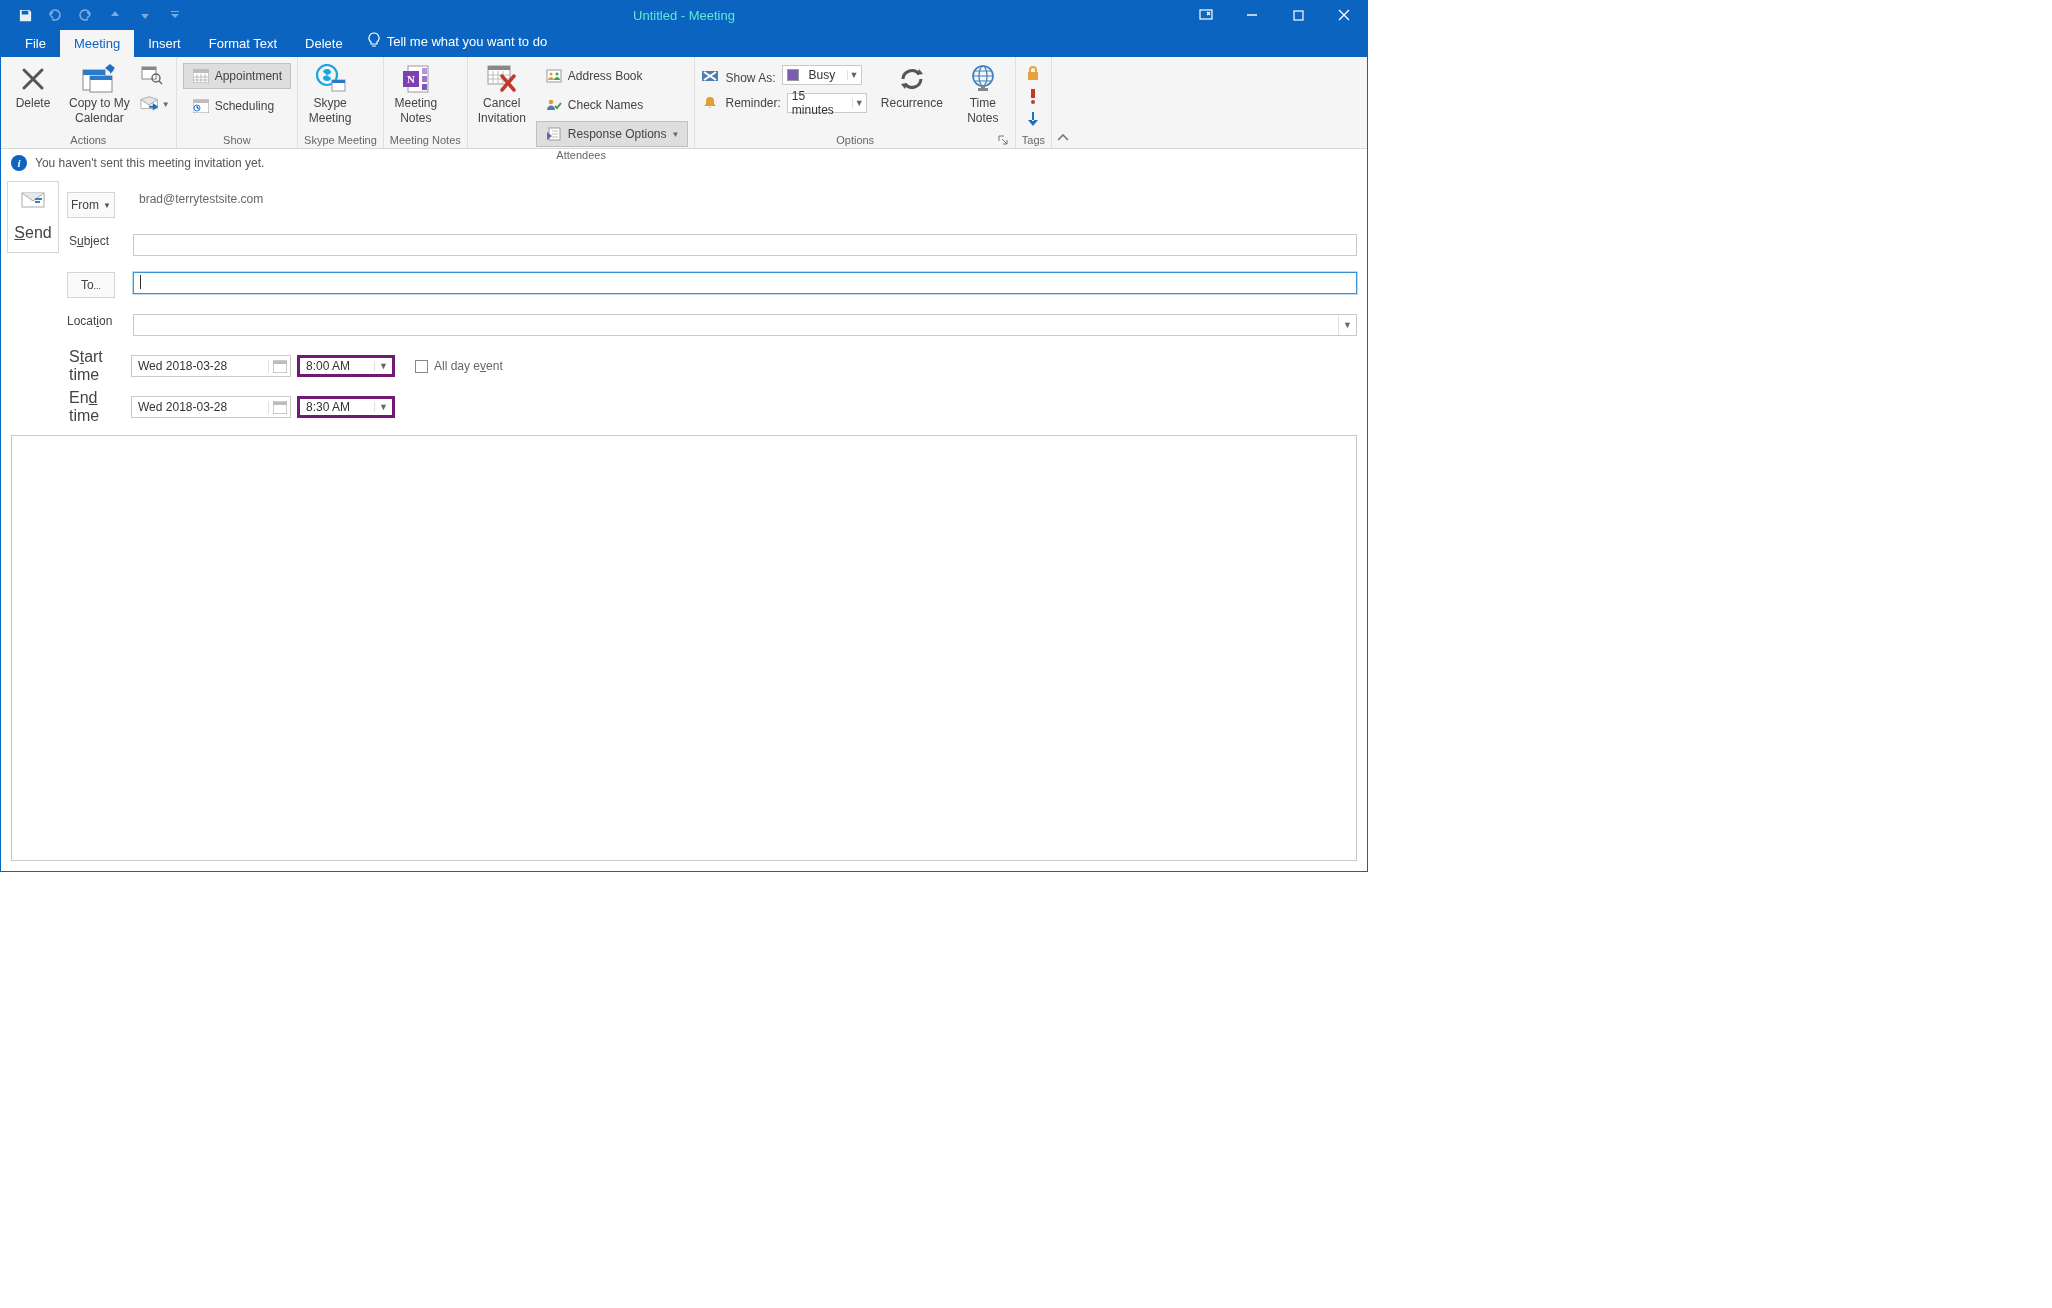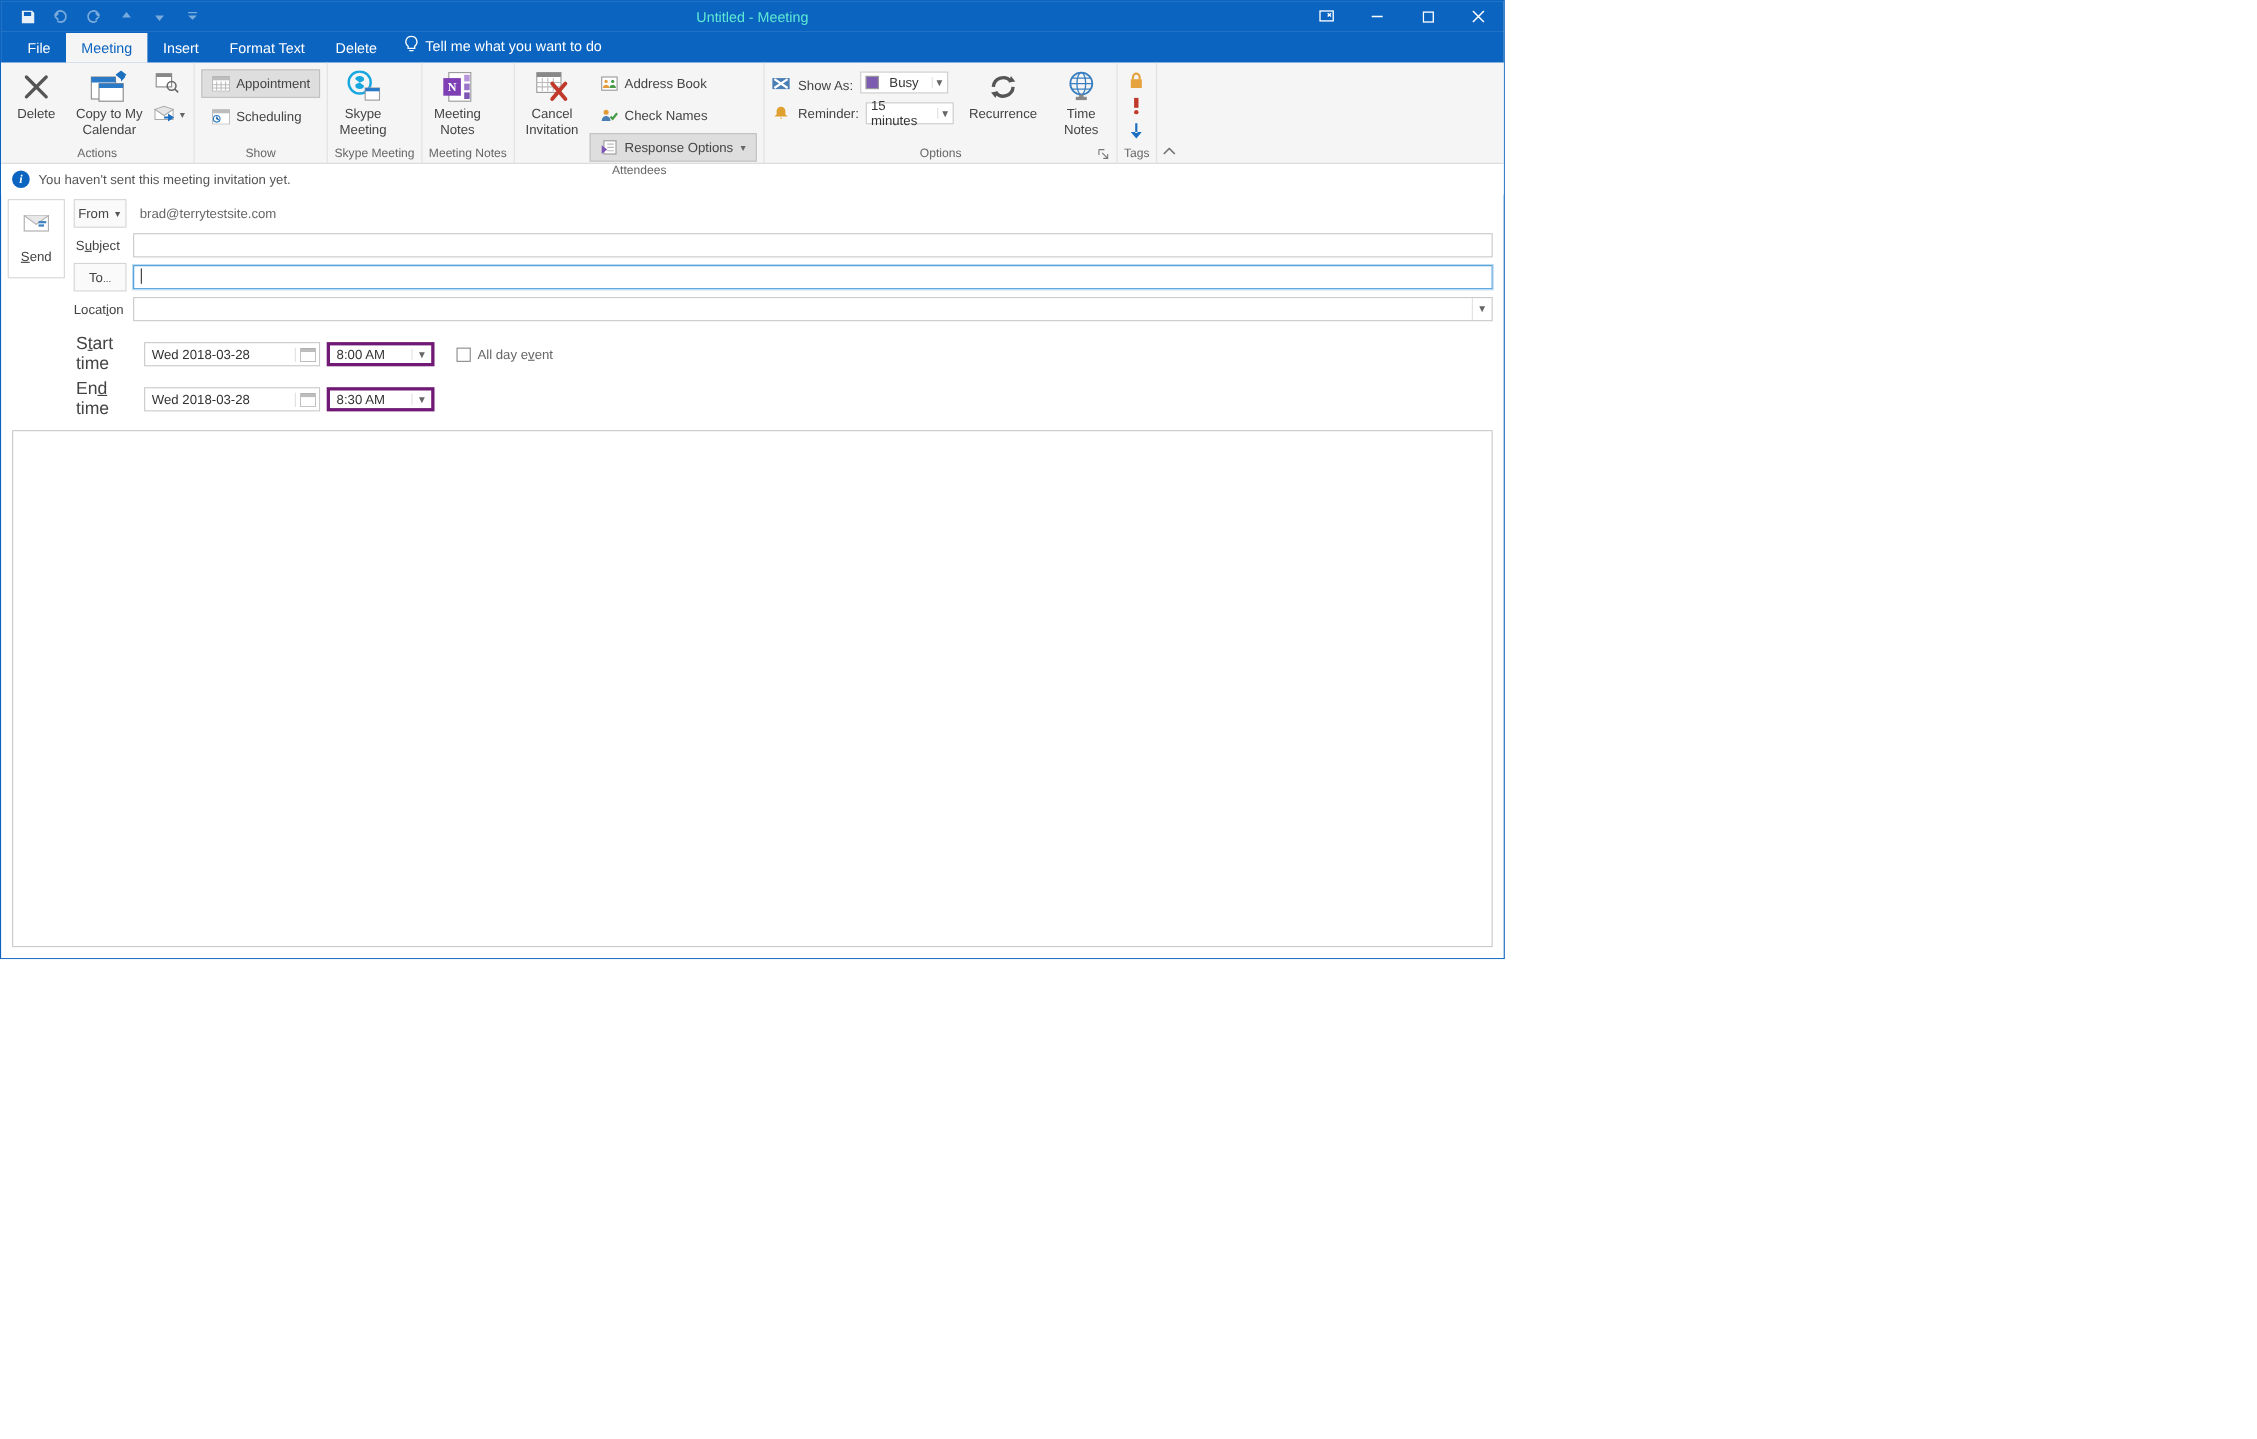--- a/index.html
+++ b/index.html
@@ -42,23 +42,23 @@
 .tags-col { display:flex; flex-direction:column; align-items:center; gap:4px; padding-top:4px;}
 .collapse { width: 22px; display:flex; align-items:flex-end; justify-content:center; padding-bottom:6px; color:#666;}
 
 
 .infobar { display: flex; align-items: center; gap: 8px; padding: 6px 10px; font-size: 12px; color: #555; border-bottom: 0px; background:#fff; }
 .infobar .iicn { width: 16px; height: 16px; border-radius: 50%; background: #0b64c0; color: #fff; font-weight: bold; font-size: 11px; display: flex; align-items: center; justify-content: center; font-style: italic; font-family: Georgia, serif;}
 
 
 .formwrap { display: flex; padding: 4px 10px 6px 6px; gap: 0; align-items: flex-start; }
 .sendcol { width: 54px; }
-.sendbtn { width: 52px; height: 72px; border: 1px solid #d5d5d5; display: flex; flex-direction: column; align-items: center; justify-content: center; gap: 12px; font-size: 12px; color: #444;}
+.sendbtn { width: 52px; height: 72px; border: 1px solid #d5d5d5; display: flex; flex-direction: column; align-items: center; justify-content: center; gap: 12px; font-size: 16px; color: #444;}
 .fields { flex: 1; display: flex; flex-direction: column; gap: 5px; padding-left: 6px;}
-.row { display: flex; align-items: center; gap: 6px; }
+.row { display: flex; gap: 18px; margin-top: 11px; }
 .lblbtn { width: 48px; height: 26px; border: 1px solid #d5d5d5; display: flex; align-items: center; justify-content: center; gap: 4px; font-size: 12px; color: #444; background:#fafafa;}
 .plainlbl { width: 48px; font-size: 12px; color: #444; text-align: right; padding-right: 6px; }
 .txtbox { flex: 1; height: 22px; border: 1px solid #c9c9c9; padding: 2px 6px; font-size: 12px; color: #444; background:#fff; }
 .txtbox.focus { border: 1px solid #3a93d6; outline: 1px solid #bcdcf2; }
 .txtval { flex: 1; font-size: 12px; color: #666; padding-left: 6px; }
 .loccombo { flex: 1; display:flex; border:1px solid #c9c9c9; height:22px; }
 .loccombo .dd { width:18px; border-left:1px solid #e0e0e0; display:flex; align-items:center; justify-content:center; color:#666; font-size:9px;}
 
 .timerow { display:flex; align-items:center; gap:6px; }
 .plainlbl2 { width: 58px; font-size: 16px; color: #444; text-align: left; padding-left: 2px;}

